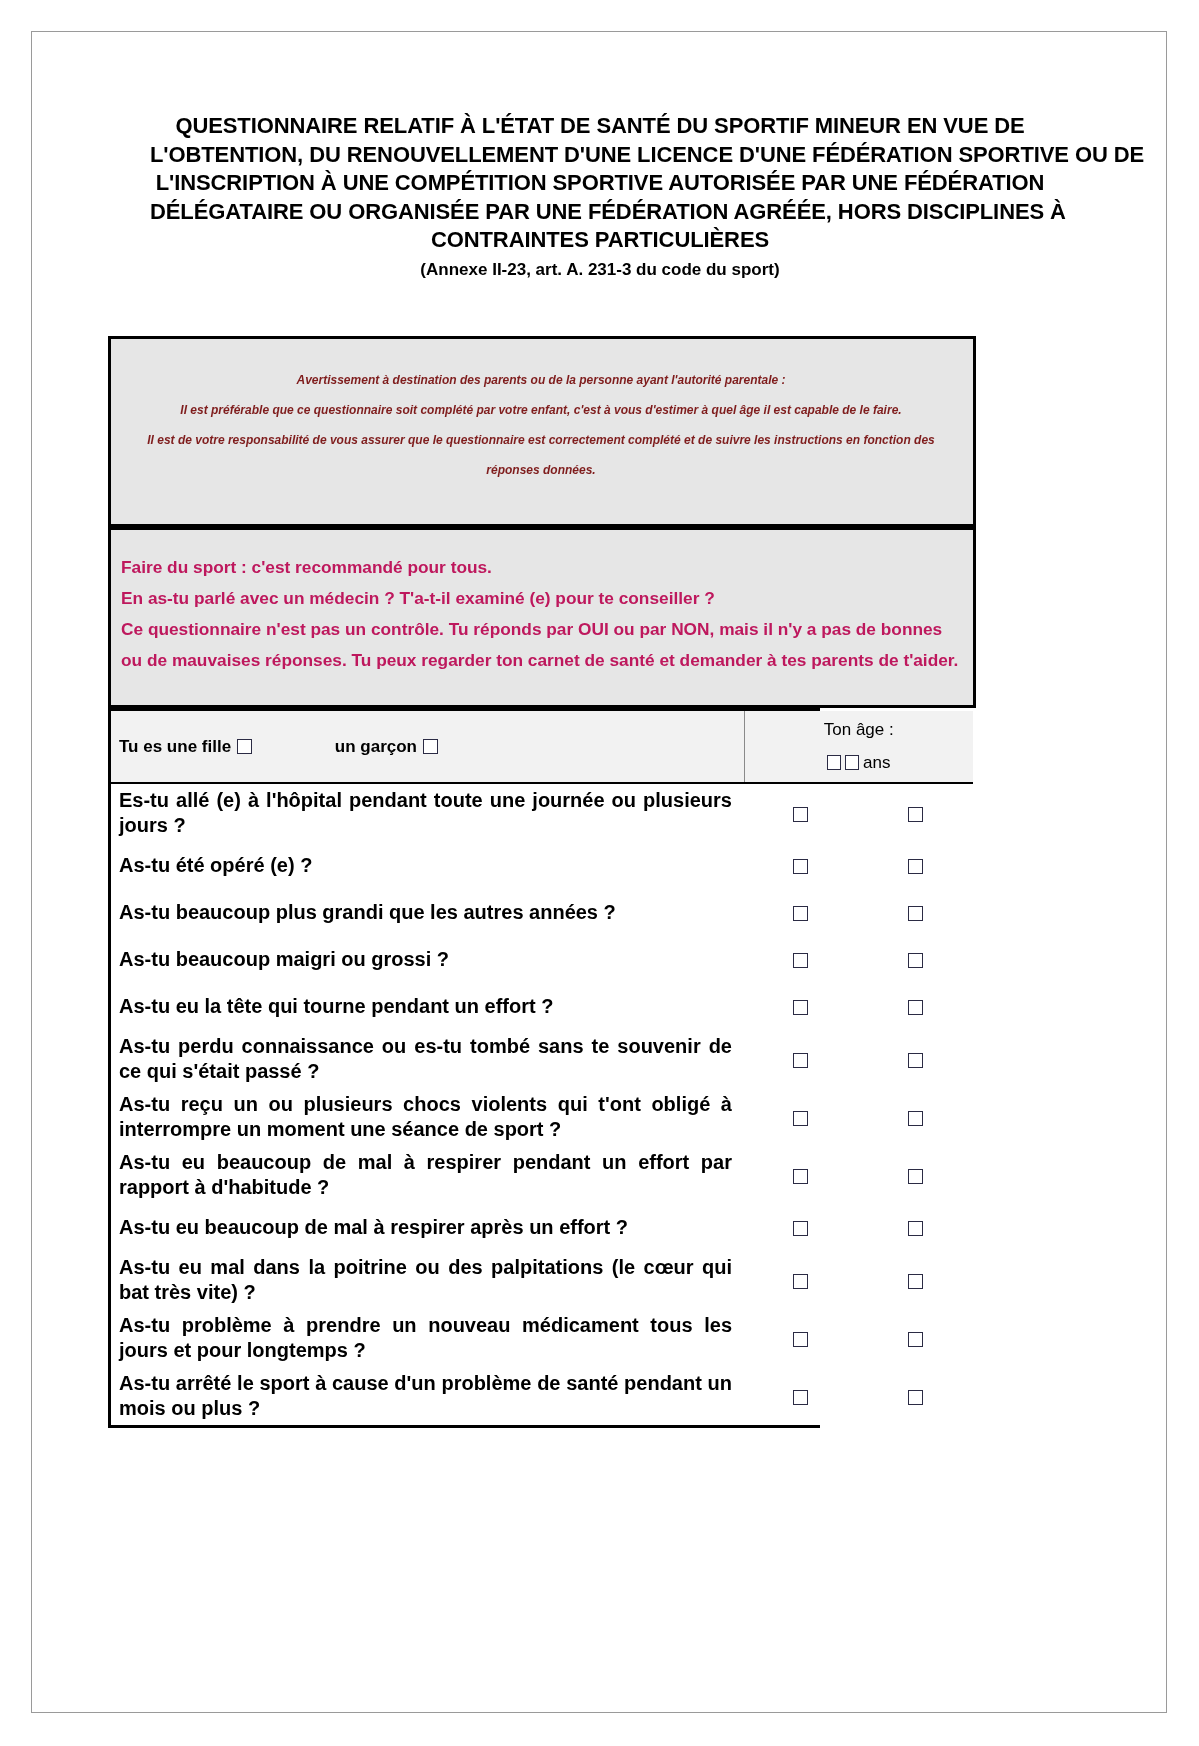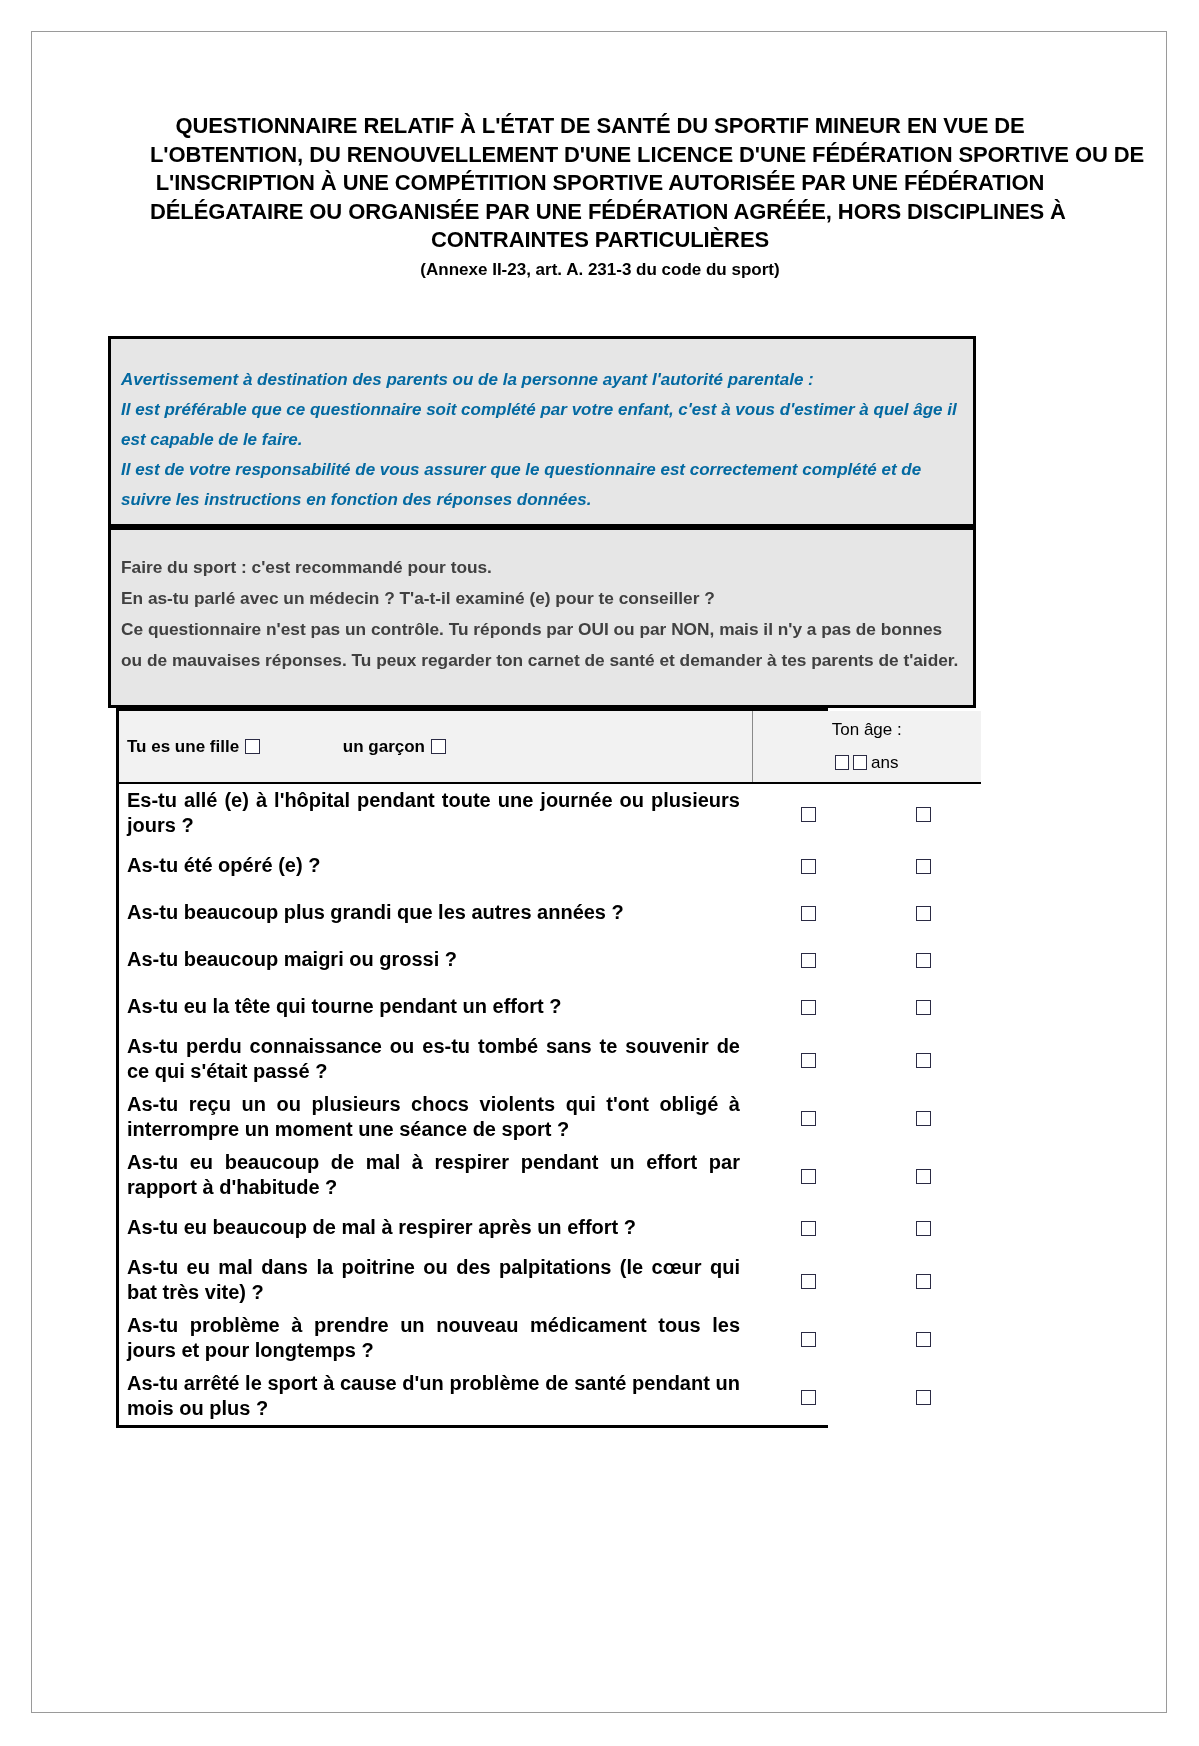--- a/index.html
+++ b/index.html
@@ -70,44 +70,44 @@
     left: 108px;
     top: 527px;
     width: 868px;
     height: 181px;
   }
   .box-inner {
     padding: 26px 12px 0 10px;
   }
   .warn-line {
     font-family: "Liberation Sans", sans-serif;
-    font-size: 17px;
+    font-size: 12px;
     font-weight: bold;
     font-style: italic;
     line-height: 30px;
-    color: #0369a1;
+    color: #7f1d1d;
+    text-align: center;
   }
   .intro-line {
     font-size: 17.3px;
     font-weight: bold;
     line-height: 31px;
-    color: #404040;
+    color: #be185d;
   }
   #intro-box .box-inner { padding-top: 22px; }
 
   
   .qtable {
     position: absolute;
     left: 108px;
     top: 708px;
     width: 712px;
     border: 3px solid #000000;
     box-sizing: border-box;
     background: #fef9c3;
-    margin-left: 8px;
   }
   table.main {
     border-collapse: collapse;
     width: 100%;
     table-layout: fixed;
   }
   td.cell {
     vertical-align: middle;
     box-sizing: border-box;
   }

